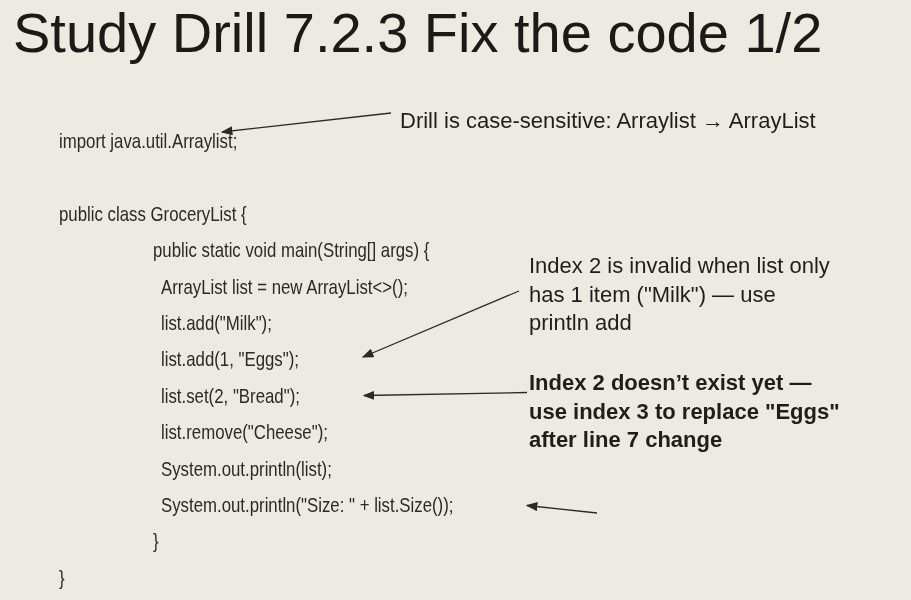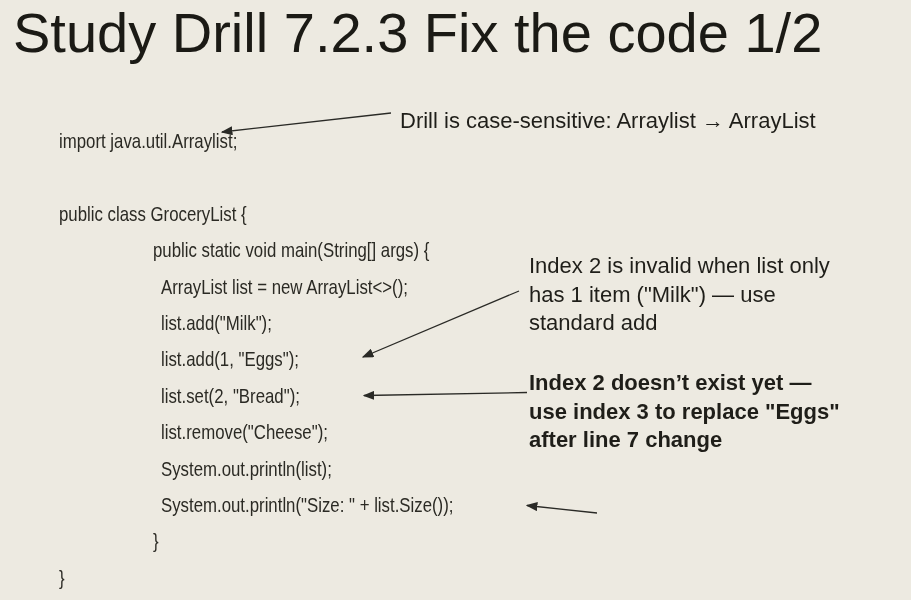--- a/index.html
+++ b/index.html
@@ -97,21 +97,21 @@
       <div class="code-line ind0"><span class="code-text">}</span></div>
     </div>
 
   <div class="annotation ann1">
       <div class="ann-line">Drill is case-sensitive: Arraylist → ArrayList</div>
     </div>
 
   <div class="annotation ann2">
       <div class="ann-line">Index 2 is invalid when list only</div>
       <div class="ann-line">has 1 item ("Milk") — use</div>
-      <div class="ann-line">standard add</div>
+      <div class="ann-line">println add</div>
     </div>
 
   <div class="annotation ann3">
       <div class="ann-line">Index 2 doesn’t exist yet —</div>
       <div class="ann-line">use index 3 to replace "Eggs"</div>
       <div class="ann-line">after line 7 change</div>
     </div>
 
 
   <svg class="arrows-overlay" width="911" height="600" viewBox="0 0 911 600">

